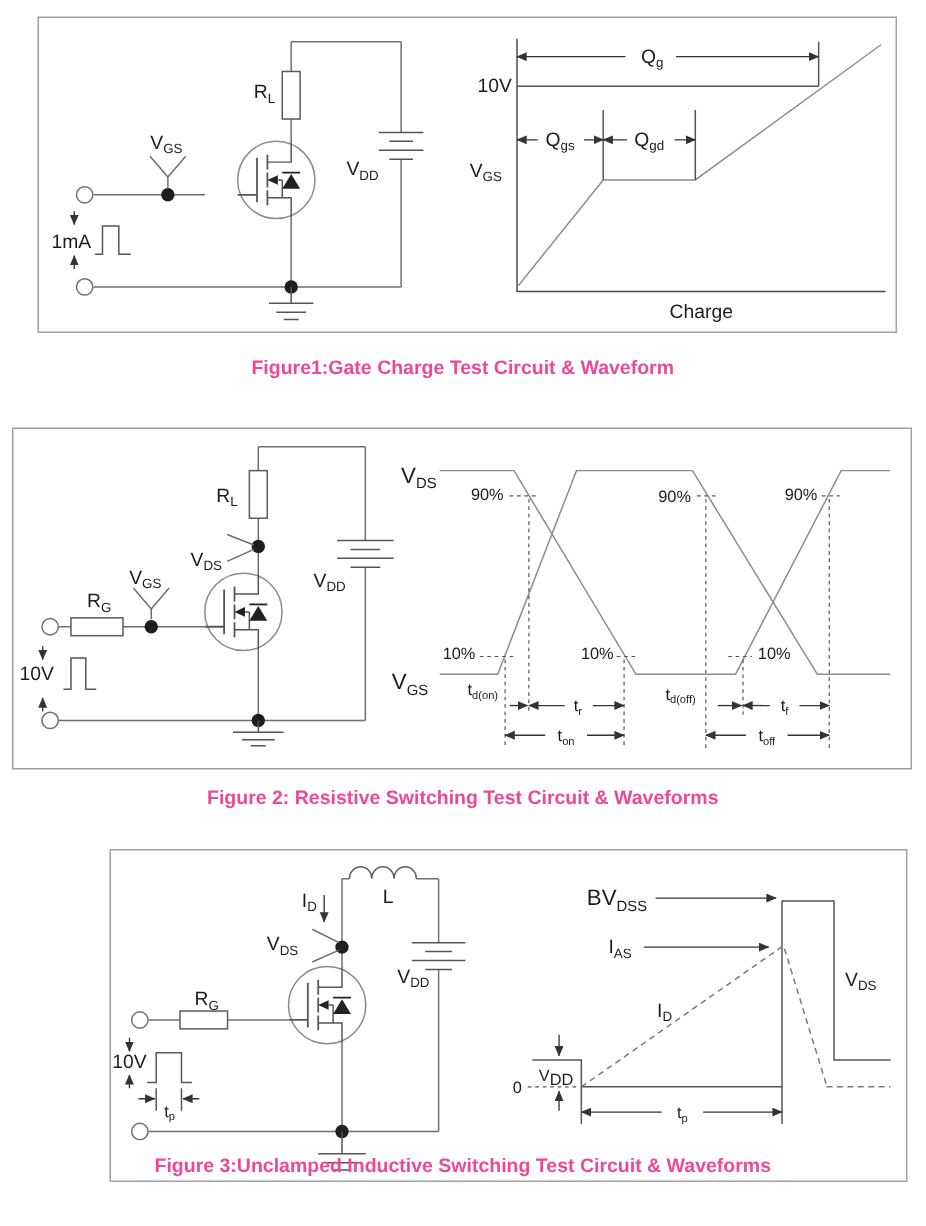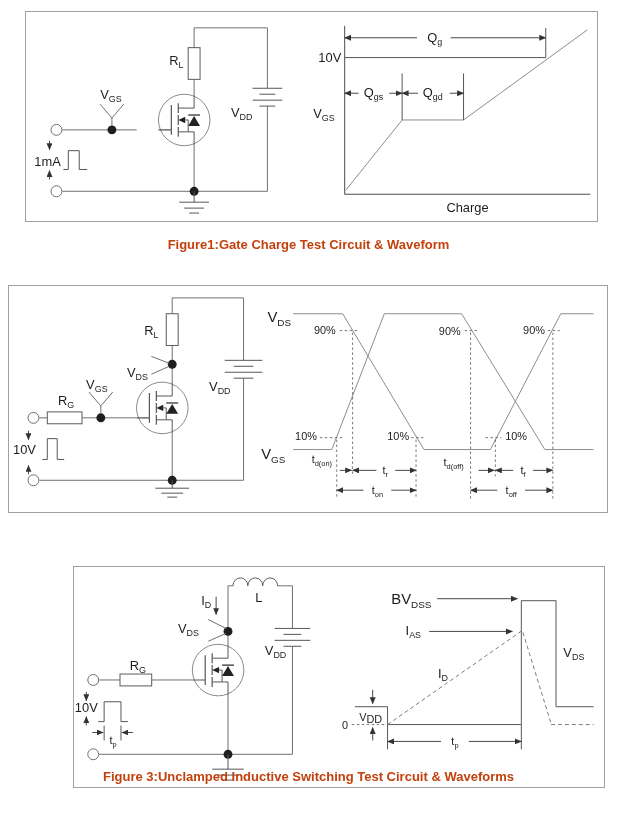--- a/index.html
+++ b/index.html
@@ -1,19 +1,19 @@
 <!DOCTYPE html>
 <html><head>
 <meta charset="utf-8">
 <style>
   html,body{margin:0;padding:0;background:#fff;}
   #page{position:relative;width:617px;height:817px;background:#ffffff;overflow:hidden;
         font-family:"Liberation Sans", sans-serif;color:#1c1c1c;}
   .figbox{position:absolute;border:1px solid #a0a0a0;background:#fff;box-sizing:border-box;}
-  .cap{position:absolute;width:100%;text-align:center;font-size:13px;font-weight:700;color:#c2410c;}
+  .cap{position:absolute;width:100%;text-align:center;font-size:13px;font-weight:700;color:#ec4899;}
   svg{display:block;}
   svg text{fill:#1c1c1c;}
   .lab{font-size:13px;}
   .lab .sub{font-size:9px;}
   .big{font-size:15px;}
   .big .sub{font-size:10px;}
   .mk{font-size:11px;}
   .tl{font-size:11px;}
   .tl .sub{font-size:7.5px;}
   .wire{stroke:#6e6e6e;stroke-width:1;fill:none;}
@@ -169,20 +169,21 @@
           <text class="tl" x="378" y="495" text-anchor="middle"><tspan>t</tspan><tspan class="sub" dy="2.5">on</tspan></text>
         </g>
         <g>
           <path class="dim" d="M472,491 H499" marker-start="url(#ah)"></path>
           <path class="dim" d="M527,491 H555" marker-end="url(#ah)"></path>
           <text class="tl" x="513" y="495" text-anchor="middle"><tspan>t</tspan><tspan class="sub" dy="2.5">off</tspan></text>
         </g>
       </g>
     </svg>
   </div>
+  <div class="cap" style="top:524px">Figure 2: Resistive Switching Test Circuit &amp; Waveforms</div>
 
   <div class="figbox" style="left:73px;top:566px;width:532px;height:222px">
     <svg viewBox="73 566 532 222" width="530" height="220">
       <g>
         <path class="wire" d="M227,585 H232 M277,585 H292 M292,585 V628 M292,646 V755 M227,585 V644 M97,680 H118 M150,680 H191 M227,696 V755 M97,755 H292"></path>
         <path class="comp" d="M232,585 A7.5,8 0 0 1 247,585 A7.5,8 0 0 1 262,585 A7.5,8 0 0 1 277,585"></path>
         <rect class="comp" x="118" y="674" width="32" height="12"></rect>
         <use href="#mosfet" x="217" y="670"></use>
         <g>
           <path class="dk" d="M274,628 H310 M283,634 H301 M274,640 H310 M283,646 H301"></path>

